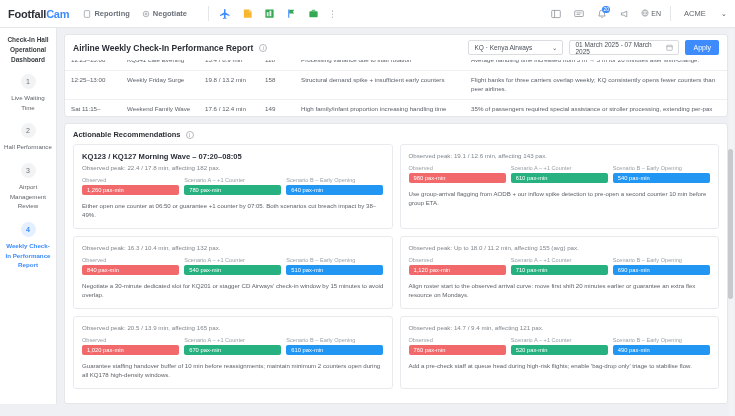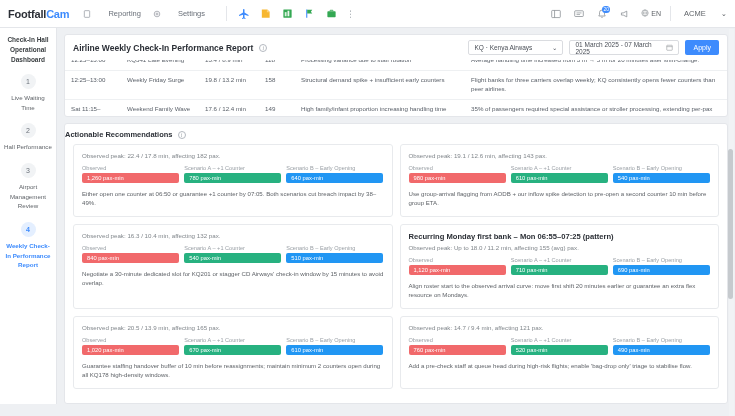--- a/index.html
+++ b/index.html
@@ -15,22 +15,22 @@
   
   .topbar {
     height: 28px; background: #ffffff; flex: 0 0 28px;
     display: flex; align-items: center; padding: 0 8px;
     border-bottom: 1px solid #e4e6ea;
   }
   .brand { font-size: 11px; font-weight: bold; letter-spacing: -0.2px; margin-right: 14px; }
   .brand .b1 { color: #2b2f36; }
   .brand .b2 { color: #3d8bfd; }
   .navlink {
-    display: flex; align-items: center; gap: 17px;
-    font-size: 7.5px; color: #6a7079; margin-right: 12px; cursor: pointer;
+    display: flex; align-items: center; gap: 3px;
+    font-size: 7.5px; color: #6a7079; margin-right: 12px; cursor: pointer; font-weight: bold;
   }
   .navlink svg { width: 8px; height: 8px; display: block; }
   .tb-div { width: 1px; height: 15px; background: #e4e6ea; margin: 0 9px; }
   .tool { width: 15px; height: 15px; margin-right: 7px; cursor: pointer;
           display: flex; align-items: center; justify-content: center; }
   .tool svg { display: block; }
   .dots { font-size: 9px; color: #9aa0a6; cursor: pointer; letter-spacing: 0; line-height: 8px; }
   .spacer { flex: 1; }
   .rtool { width: 16px; height: 16px; margin-left: 7px; position: relative; cursor: pointer;
            display: flex; align-items: center; justify-content: center; }
@@ -98,21 +98,21 @@
   table.dt td {
     font-size: 6.2px; color: #5a6069; padding: 5px 6px; vertical-align: top;
     border-bottom: 1px solid #eef0f2; line-height: 1.45;
   }
   .c1 { width: 56px; } .c2 { width: 78px; } .c3 { width: 60px; }
   .c4 { width: 36px; } .c5 { width: 170px; }
   .clip-top { margin-top: -9px; }
 
   
   .rec-panel { flex: 1; min-height: 0; display: flex; flex-direction: column; overflow: hidden; }
-  .rec-head { display: flex; align-items: center; gap: 5px; padding: 6px 0 5px; }
+  .rec-head { display: flex; align-items: center; gap: 5px; padding: 6px 8px 5px; }
   .rec-head-title { font-size: 7.5px; font-weight: bold; color: #2b2f36; }
   .rec-body { flex: 1; min-height: 0; padding: 0 8px 8px; overflow: hidden; }
   .rec-grid { display: grid; grid-template-columns: 1fr 1fr; gap: 7px; }
 
   .card { border: 1px solid #e8eaed; border-radius: 3px; padding: 7px 8px 8px; background: #fff; }
   .card-title { font-size: 7.6px; font-weight: bold; color: #2b2f36; margin-bottom: 3px; }
   .card-sub { font-size: 6.2px; color: #80868b; margin-bottom: 6px; }
   .scen-row { display: grid; grid-template-columns: 1fr 1fr 1fr; gap: 5px; }
   .scen-label { font-size: 5.6px; color: #9aa0a6; margin-bottom: 2px; }
   .scen-bar {
@@ -143,21 +143,21 @@
       </span>
       <span>Reporting</span>
     </div>
     <div class="navlink">
       <span>
         <svg viewBox="0 0 12 12">
             <circle cx="6" cy="6" r="4.2" fill="none" stroke="#8b9098" stroke-width="1"></circle>
             <circle cx="6" cy="6" r="1.5" fill="none" stroke="#8b9098" stroke-width="1"></circle>
           </svg>
       </span>
-      <span>Settings</span>
+      <span>Negotiate</span>
     </div>
 
     <div class="tb-div"></div>
 
     <div class="tool">
       <svg width="12" height="12" viewBox="0 0 24 24">
           <path d="M21 16v-2l-8-5V3.5a1.5 1.5 0 0 0-3 0V9l-8 5v2l8-2.5V19l-2 1.5V22l3.5-1 3.5 1v-1.5L13 19v-5.5z" fill="#3d8bfd"></path>
         </svg>
     </div>
     <div class="tool">
@@ -311,20 +311,21 @@
       </div>
 
       <div class="panel rec-panel">
         <div class="rec-head">
           <div class="rec-head-title">Actionable Recommendations</div>
           <div class="info-i">i</div>
         </div>
         <div class="rec-body">
           <div class="rec-grid" id="rec-grid">
               <div class="card">
+                <div class="card-title">KQ123 / KQ127 Morning Wave – 07:20–08:05</div>
                 <div class="card-sub">Observed peak: 22.4 / 17.8 min, affecting 182 pax.</div>
                 <div class="scen-row">
                   <div>
                     <div class="scen-label">Observed</div>
                     <div class="scen-bar" style="background:#F1696B;width:100%">1,260 pax-min</div>
                   </div>
                   <div>
                     <div class="scen-label">Scenario A – +1 Counter</div>
                     <div class="scen-bar" style="background:#27B180;width:100%">780 pax-min</div>
                   </div>
@@ -365,21 +366,20 @@
                     <div class="scen-bar" style="background:#27B180;width:100%">540 pax-min</div>
                   </div>
                   <div>
                     <div class="scen-label">Scenario B – Early Opening</div>
                     <div class="scen-bar" style="background:#2196F3;width:100%">510 pax-min</div>
                   </div>
                 </div>
                 <div class="card-note">Negotiate a 30-minute dedicated slot for KQ201 or stagger CD Airways' check-in window by 15 minutes to avoid overlap.</div>
               </div>
               <div class="card">
-                <div class="card-title">Recurring Monday first bank – Mon 06:55–07:25 (pattern)</div>
                 <div class="card-sub">Observed peak: Up to 18.0 / 11.2 min, affecting 155 (avg) pax.</div>
                 <div class="scen-row">
                   <div>
                     <div class="scen-label">Observed</div>
                     <div class="scen-bar" style="background:#F1696B;width:100%">1,120 pax-min</div>
                   </div>
                   <div>
                     <div class="scen-label">Scenario A – +1 Counter</div>
                     <div class="scen-bar" style="background:#27B180;width:100%">710 pax-min</div>
                   </div>

